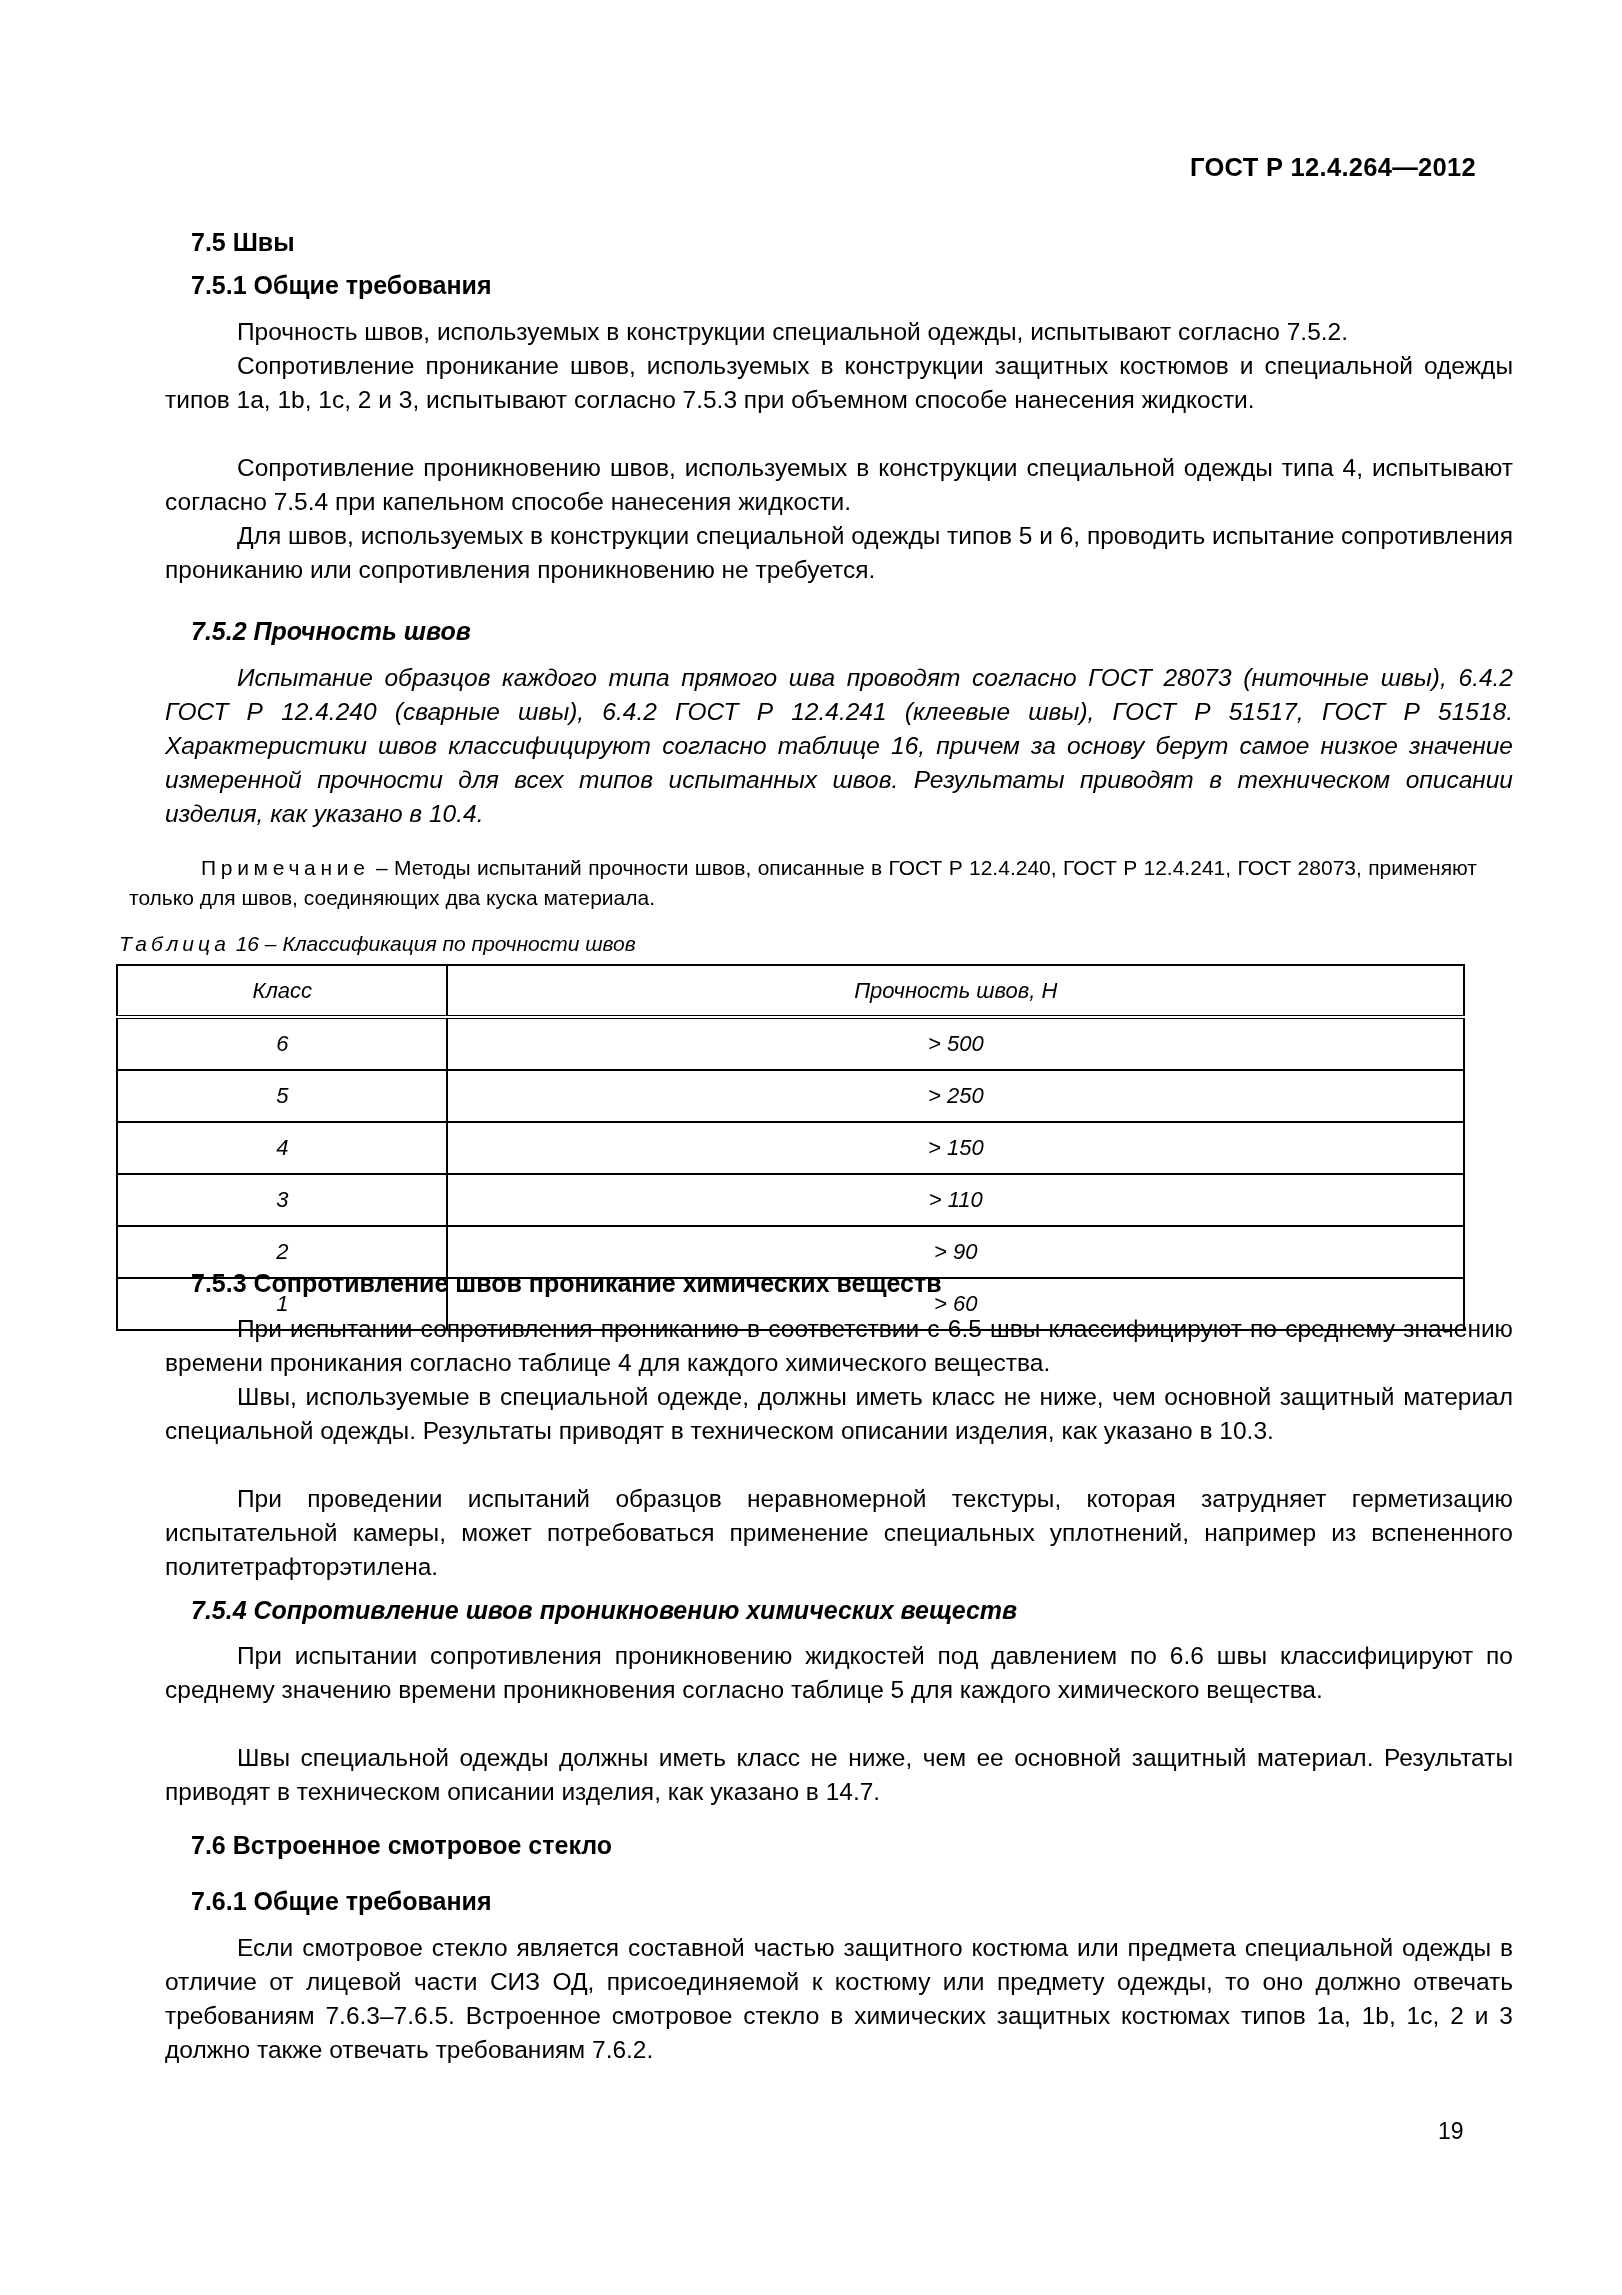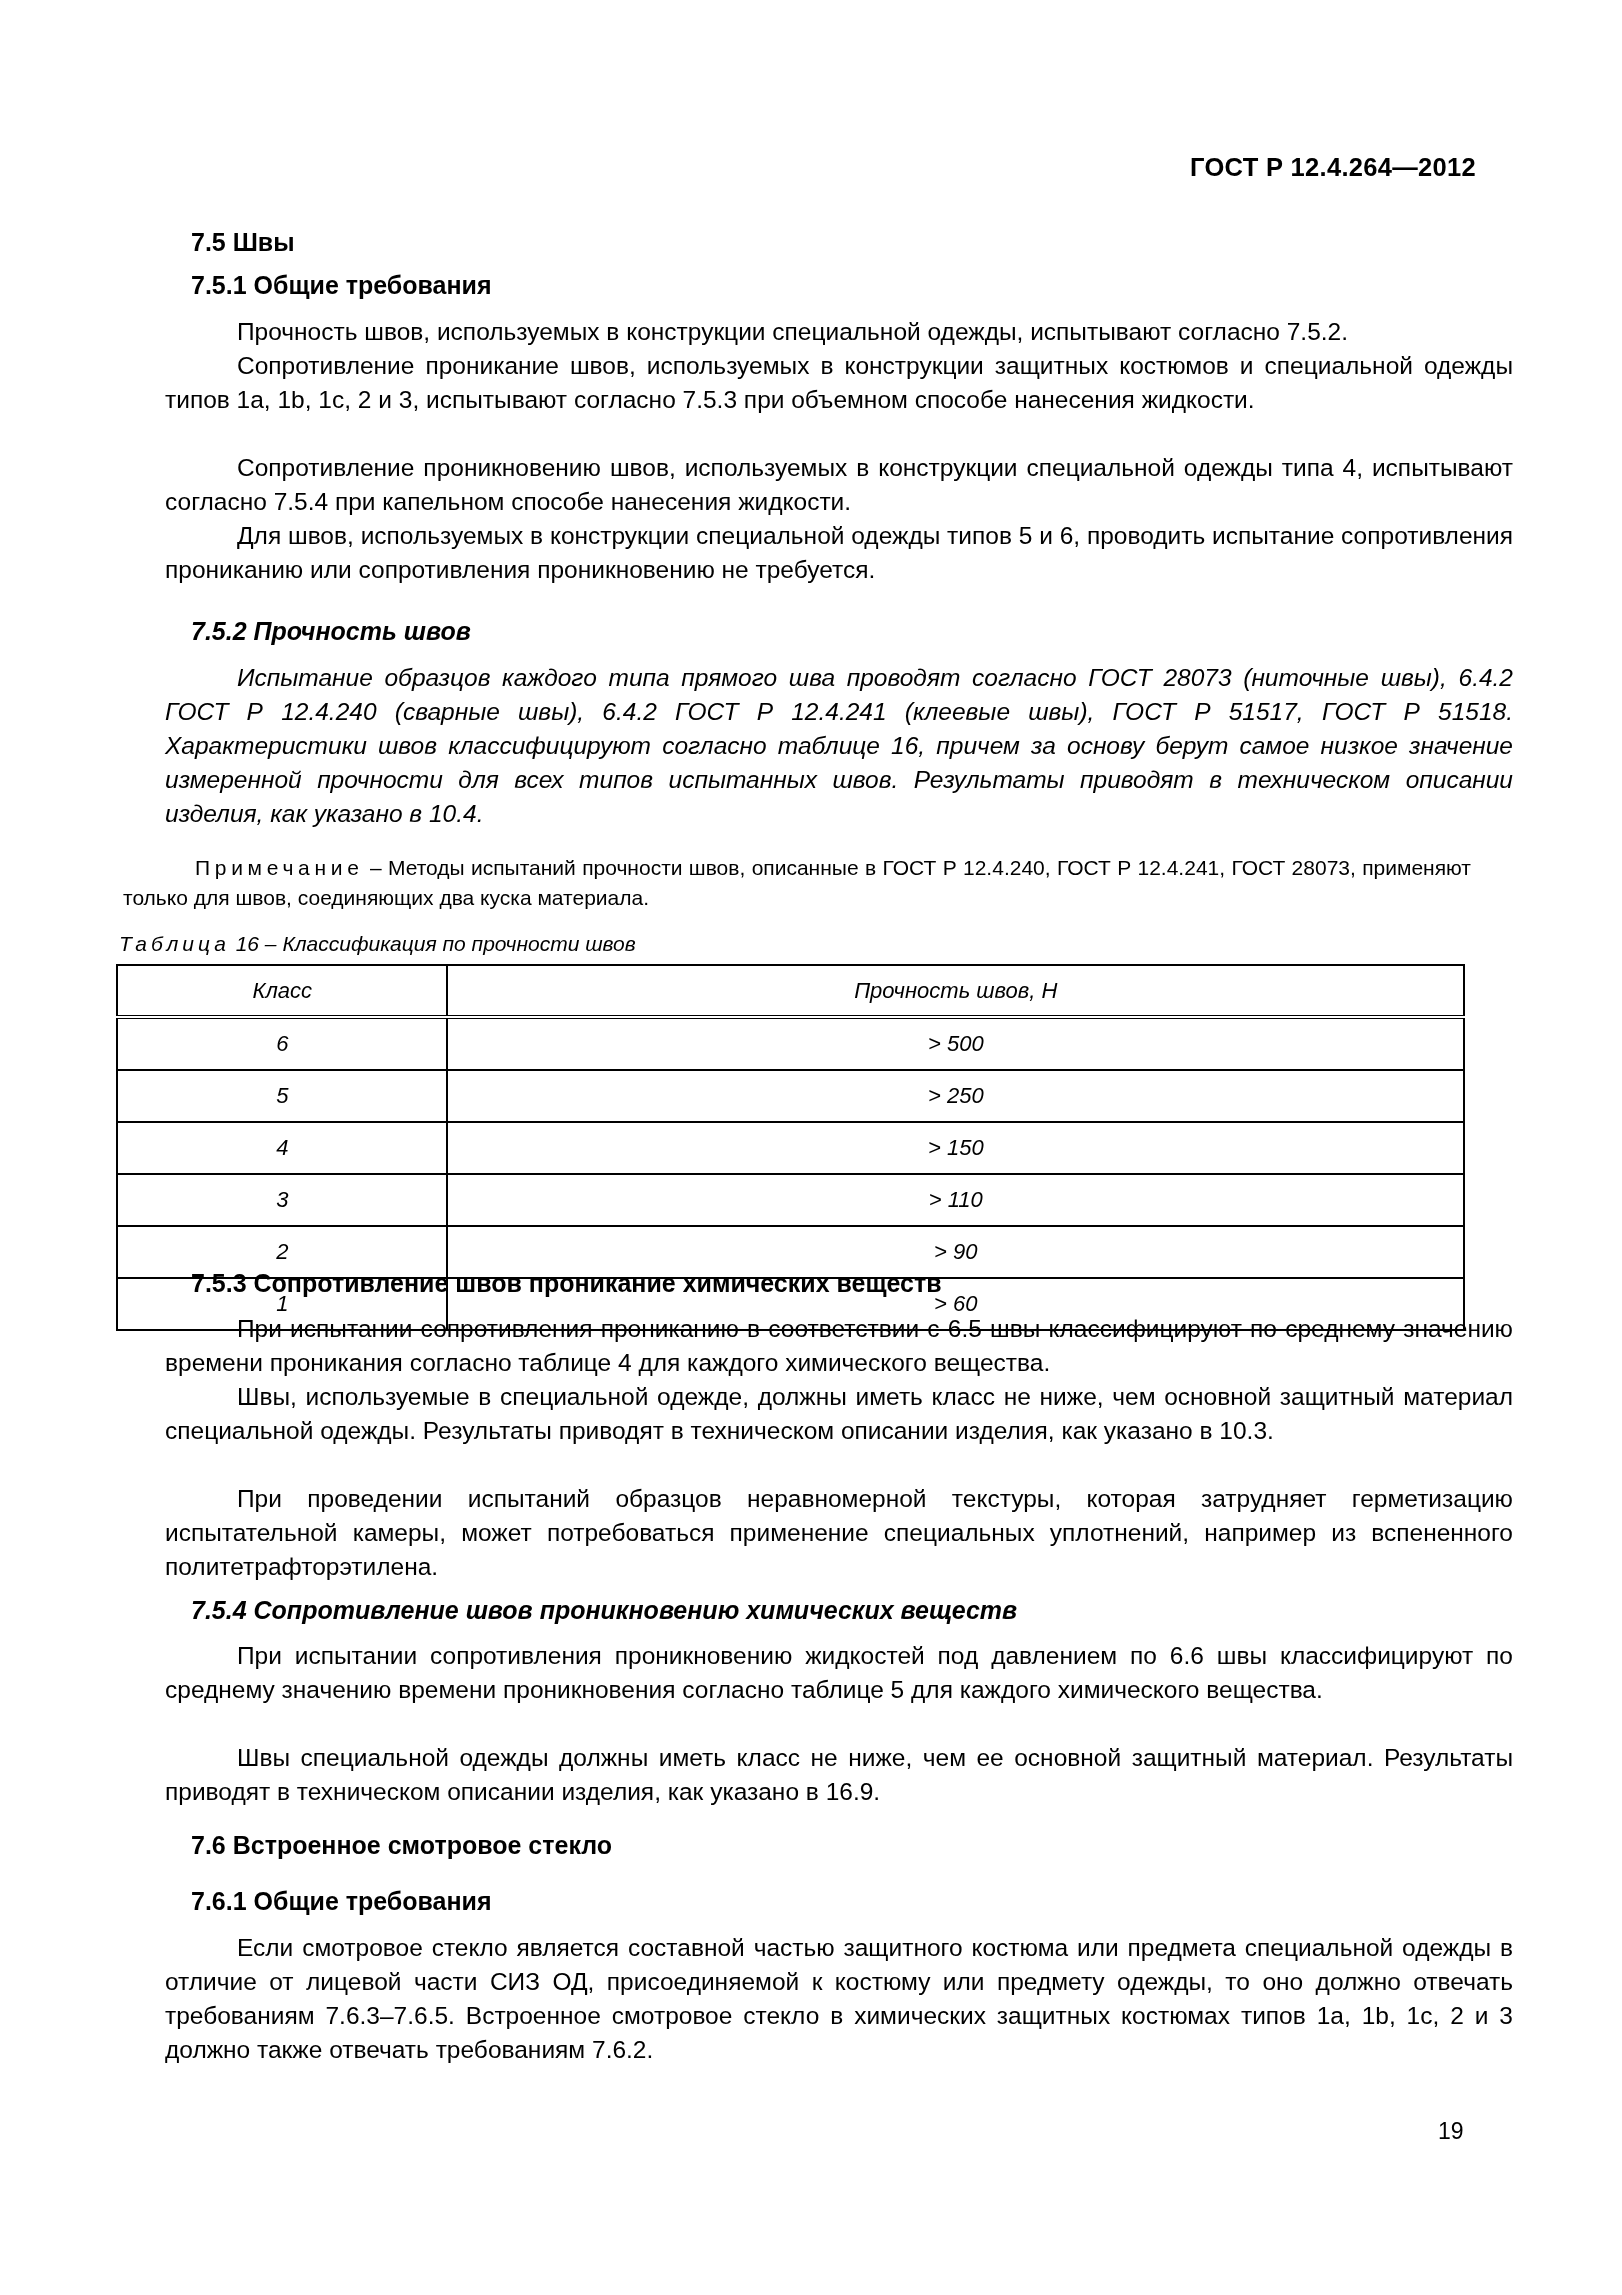--- a/index.html
+++ b/index.html
@@ -18,21 +18,21 @@
   .h {
     position: absolute; left: 72px; font-weight: bold; font-size: 25px; white-space: nowrap;
   }
   .h.it { font-style: italic; }
   .para {
     position: absolute; left: 0; width: 1348px;
     font-size: 24.5px; line-height: 34px; text-align: justify; text-indent: 72px; margin-left: 46px;
   }
   .para.it { font-style: italic; }
   .note {
-    position: absolute; left: 4px; width: 1348px;
+    position: absolute; left: 10px; width: 1348px;
     font-size: 21px; line-height: 29.5px; text-align: justify; text-indent: 72px;
   }
   .note .lbl { letter-spacing: 4.7px; }
   .tcap {
     position: absolute; left: 0; font-size: 21px; font-style: italic; white-space: nowrap;
   }
   .tcap .lbl { letter-spacing: 4px; }
   table.t16 {
     position: absolute; left: -2.7px; top: 964px; width: 1349px;
     border-collapse: collapse; font-size: 22px; font-style: italic;
@@ -109,21 +109,21 @@
       </tbody>
     </table>
 
     <div class="h" style="top:1269px;">7.5.3 Сопротивление швов проникание химических веществ</div>
     <div class="para" style="top:1312px;">При испытании сопротивления прониканию в соответствии с 6.5 швы классифицируют по среднему значению времени проникания согласно таблице 4 для каждого химического вещества.</div>
     <div class="para" style="top:1380px;">Швы, используемые в специальной одежде, должны иметь класс не ниже, чем основной защитный материал специальной одежды. Результаты приводят в техническом описании изделия, как указано в 10.3.</div>
     <div class="para" style="top:1482px;">При проведении испытаний образцов неравномерной текстуры, которая затрудняет герметизацию испытательной камеры, может потребоваться применение специальных уплотнений, например из вспененного политетрафторэтилена.</div>
 
     <div class="h" style="top:1596px;font-style:italic;">7.5.4 Сопротивление швов проникновению химических веществ</div>
     <div class="para" style="top:1639px;">При испытании сопротивления проникновению жидкостей под давлением по 6.6 швы классифицируют по среднему значению времени проникновения согласно таблице 5 для каждого химического вещества.</div>
-    <div class="para" style="top:1741px;">Швы специальной одежды должны иметь класс не ниже, чем ее основной защитный материал. Результаты приводят в техническом описании изделия, как указано в 16.9.</div>
+    <div class="para" style="top:1741px;">Швы специальной одежды должны иметь класс не ниже, чем ее основной защитный материал. Результаты приводят в техническом описании изделия, как указано в 14.7.</div>
 
     <div class="h" style="top:1831px;">7.6 Встроенное смотровое стекло</div>
     <div class="h" style="top:1887px;">7.6.1 Общие требования</div>
     <div class="para" style="top:1931px;">Если смотровое стекло является составной частью защитного костюма или предмета специальной одежды в отличие от лицевой части СИЗ ОД, присоединяемой к костюму или предмету одежды, то оно должно отвечать требованиям 7.6.3–7.6.5. Встроенное смотровое стекло в химических защитных костюмах типов 1a, 1b, 1c, 2 и 3 должно также отвечать требованиям 7.6.2.</div>
   </div>
 
   <div class="pageno">19</div>
 </div>
 
 

